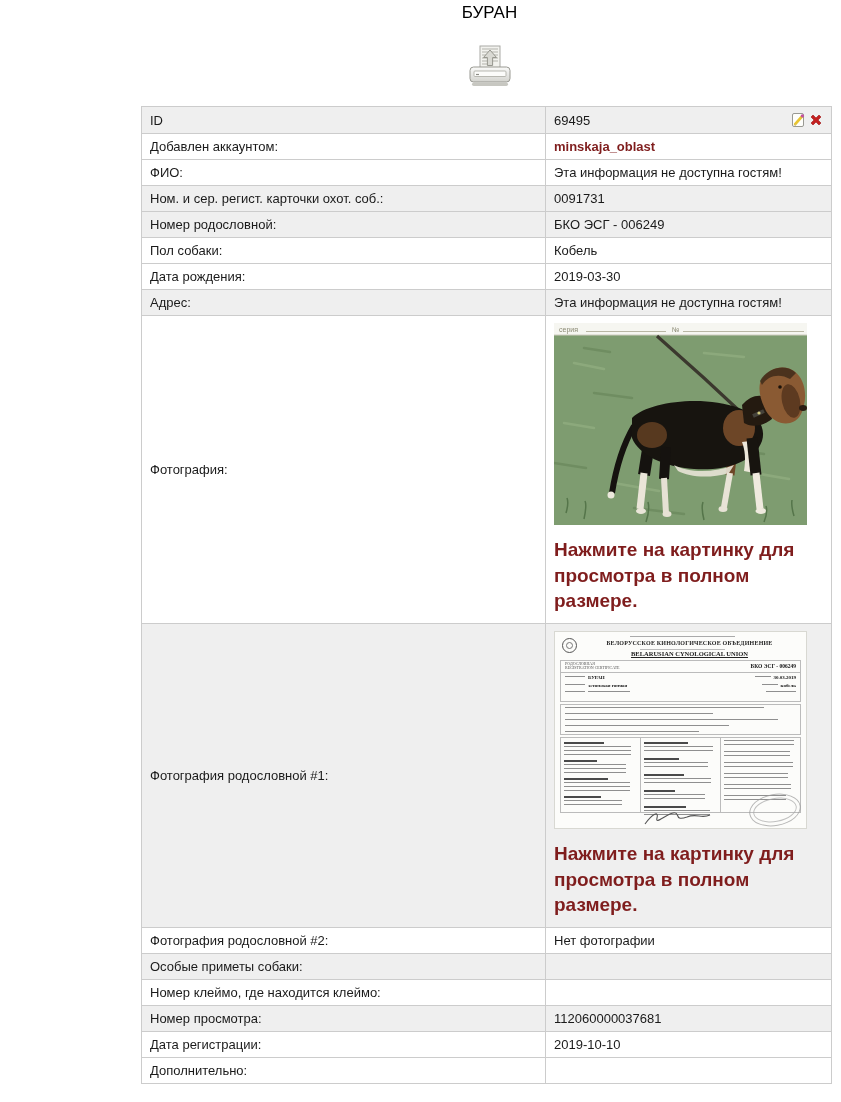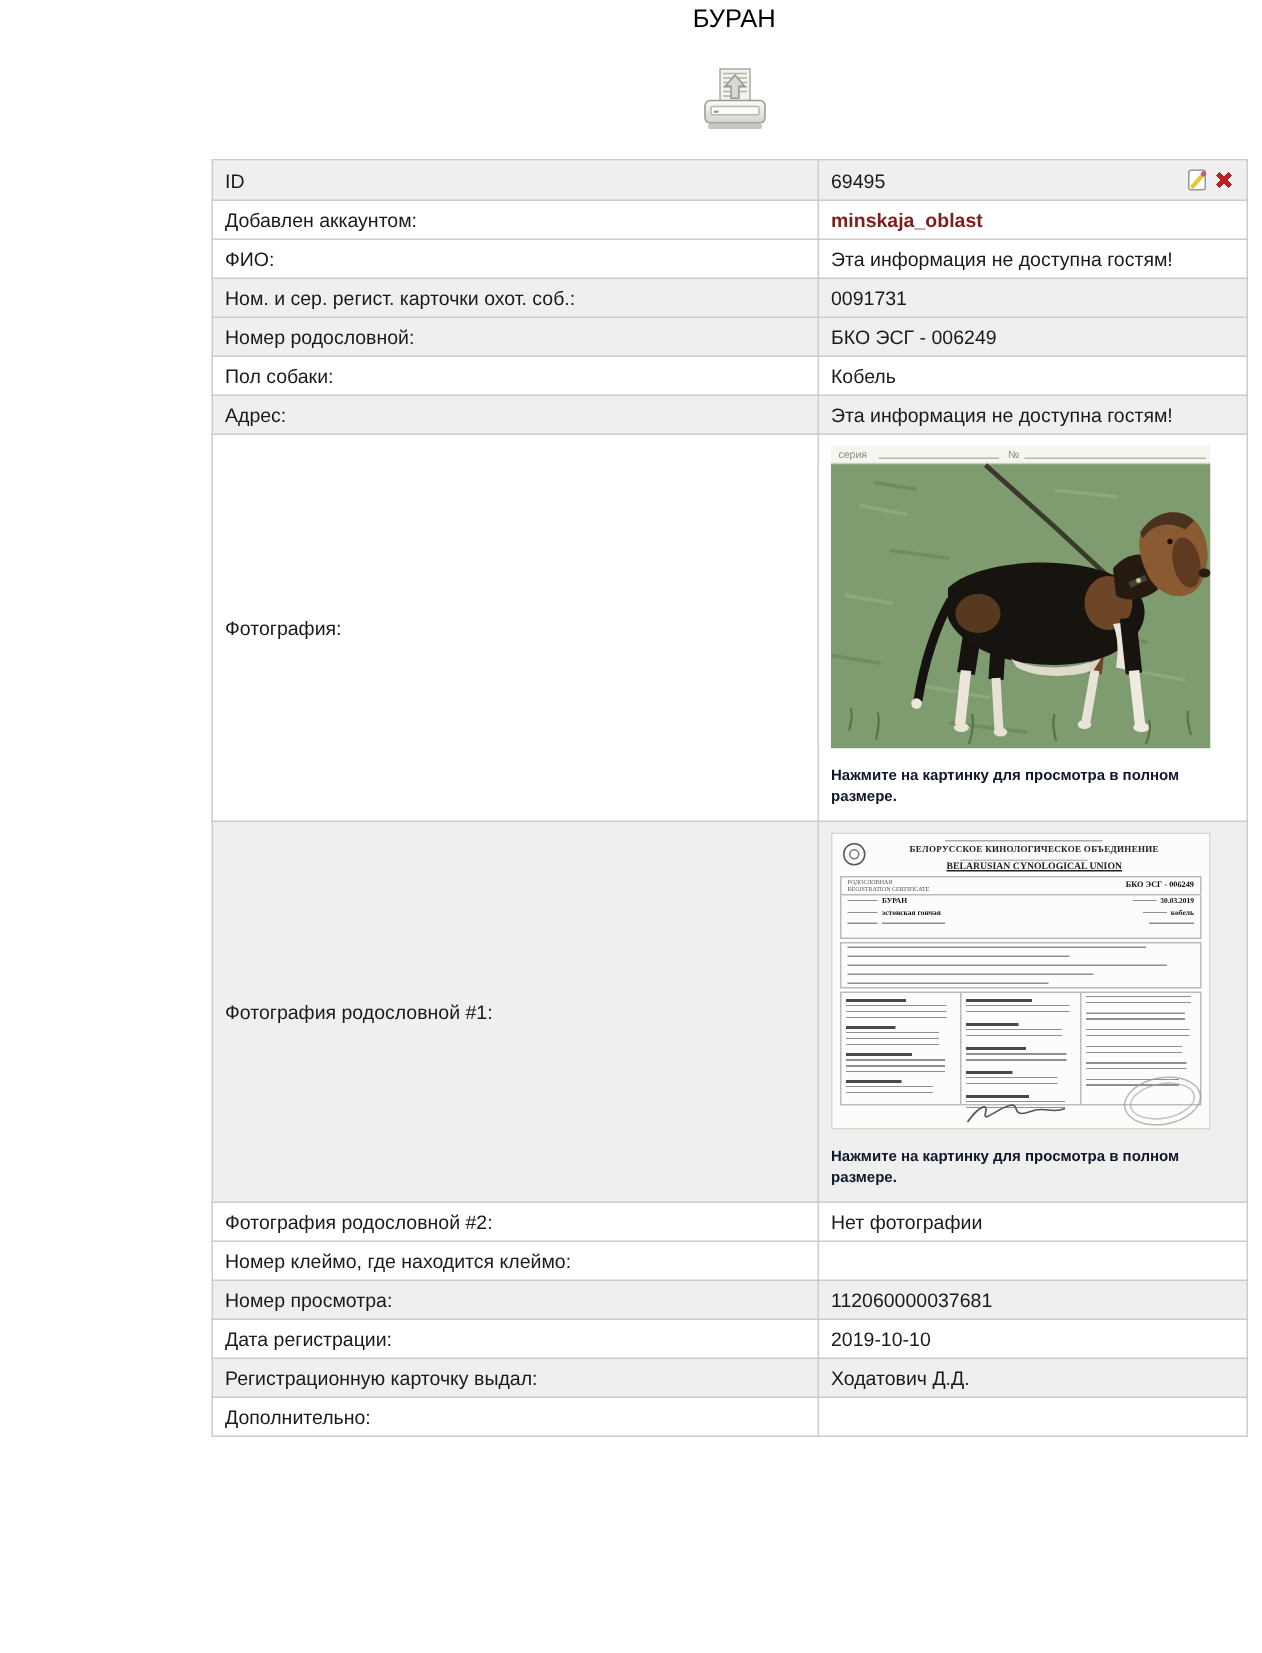--- a/index.html
+++ b/index.html
@@ -12,21 +12,21 @@
   td { border:1px solid #ccc; padding:5px 8px; vertical-align:middle; line-height:15px; }
   td.label-cell { width:404px; }
   tr.alt td { background:#efefef; }
   tr.plain td { background:#ffffff; }
   .id-value-wrap { display:flex; justify-content:space-between; align-items:center; }
   .row-actions { display:flex; align-items:center; gap:3px; }
   .row-actions a { display:inline-block; line-height:0; cursor:pointer; }
   .account-link { color:#7f1d1d; font-weight:bold; text-decoration:none; cursor:pointer; }
   td.photo-cell { padding:7px 8px 9px 8px; }
   .photo-link { display:block; width:253px; cursor:pointer; line-height:0; }
-  .photo-caption { font-weight:bold; font-size:10px; line-height:1.35; color:#0f172a; margin-top:12px; max-width:252px; }
+  .photo-caption { font-weight:bold; font-size:19px; line-height:1.35; color:#7f1d1d; margin-top:12px; max-width:252px; }
 
   
   .cert { position:relative; width:253px; height:198px; background:#fcfcfa; border:1px solid #d8d8d2; overflow:hidden; font-family:"Liberation Serif", serif; line-height:1; }
   .cert .abs { position:absolute; }
   .lines { background-image:repeating-linear-gradient(to bottom, #8f8f8f 0 1px, transparent 1px 4px); }
   .cert-logo { left:7px; top:6px; width:15px; height:15px; border:1.5px solid #555; border-radius:50%; }
   .cert-logo::after { content:""; position:absolute; inset:3px; border:1px solid #777; border-radius:50%; }
   .cert-rule-top { top:4px; left:75px; width:105px; height:1px; background:#aaa; }
   .cert-orgru { top:8px; left:24px; right:6px; text-align:center; font-size:6px; font-weight:bold; color:#222; letter-spacing:.2px; }
   .cert-rule-mid { top:17px; left:85px; width:85px; height:1px; background:#bbb; }
@@ -118,20 +118,24 @@
     <td class="label-cell">Ном. и сер. регист. карточки охот. соб.:</td>
     <td class="value-cell">0091731</td>
   </tr>
         <tr class="alt">
     <td class="label-cell">Номер родословной:</td>
     <td class="value-cell">БКО ЭСГ - 006249</td>
   </tr>
         <tr class="plain">
     <td class="label-cell">Пол собаки:</td>
     <td class="value-cell">Кобель</td>
+  </tr>
+        <tr class="plain">
+    <td class="label-cell">Дата рождения:</td>
+    <td class="value-cell">2019-03-30</td>
   </tr>
         <tr class="alt">
     <td class="label-cell">Адрес:</td>
     <td class="value-cell">Эта информация не доступна гостям!</td>
   </tr>
         <tr class="plain">
     <td class="label-cell">Фотография:</td>
     <td class="value-cell photo-cell">
   <a class="photo-link">
     <svg width="253" height="202" viewBox="0 0 253 202">
@@ -325,35 +329,35 @@
       <div class="abs stamp"></div>
     </div>
   </a>
   <div class="photo-caption">Нажмите на картинку для просмотра в полном размере.</div>
 </td>
   </tr>
         <tr class="plain">
     <td class="label-cell">Фотография родословной #2:</td>
     <td class="value-cell">Нет фотографии</td>
   </tr>
+        <tr class="alt">
+    <td class="label-cell">Особые приметы собаки:</td>
+    <td class="value-cell"></td>
+  </tr>
         <tr class="plain">
     <td class="label-cell">Номер клеймо, где находится клеймо:</td>
     <td class="value-cell"></td>
   </tr>
         <tr class="alt">
     <td class="label-cell">Номер просмотра:</td>
     <td class="value-cell">112060000037681</td>
   </tr>
         <tr class="plain">
     <td class="label-cell">Дата регистрации:</td>
     <td class="value-cell">2019-10-10</td>
-  </tr>
-        <tr class="alt">
-    <td class="label-cell">Регистрационную карточку выдал:</td>
-    <td class="value-cell">Ходатович Д.Д.</td>
   </tr>
         <tr class="plain">
     <td class="label-cell">Дополнительно:</td>
     <td class="value-cell"></td>
   </tr>
       </tbody>
   </table>
 </div>
 
 </body></html>

